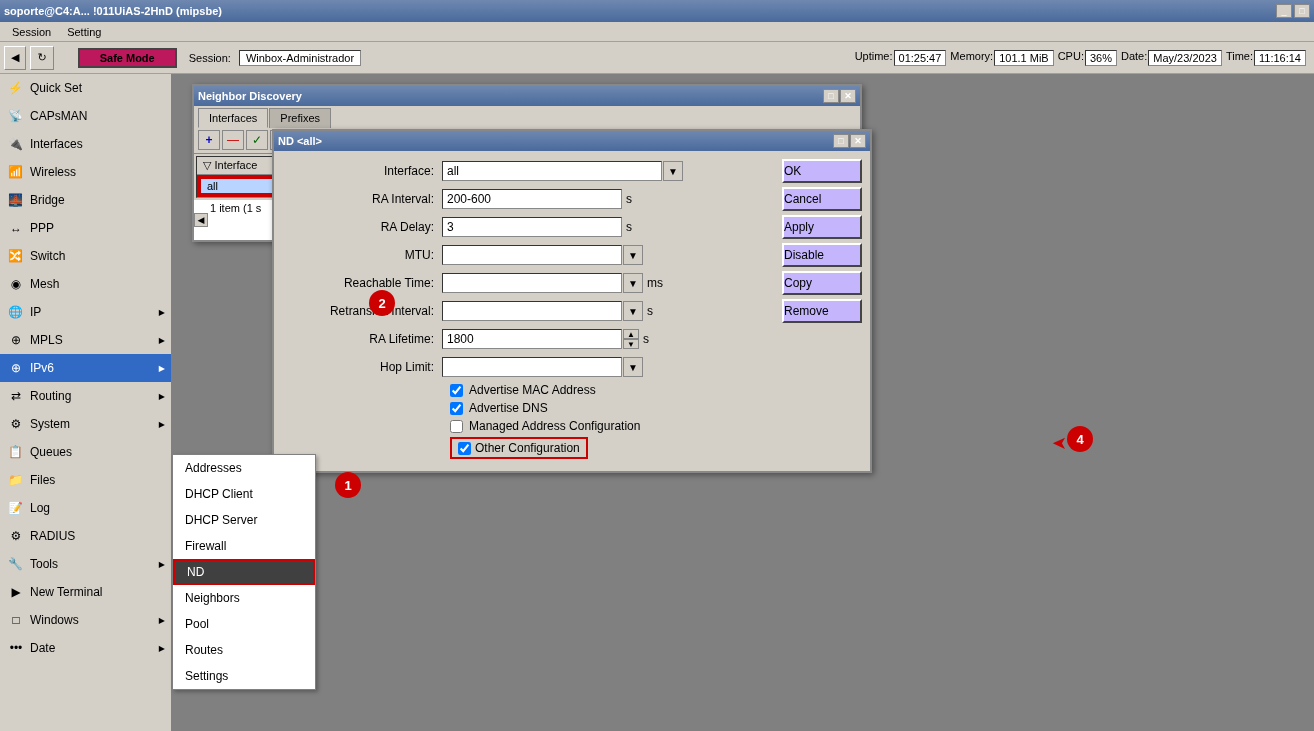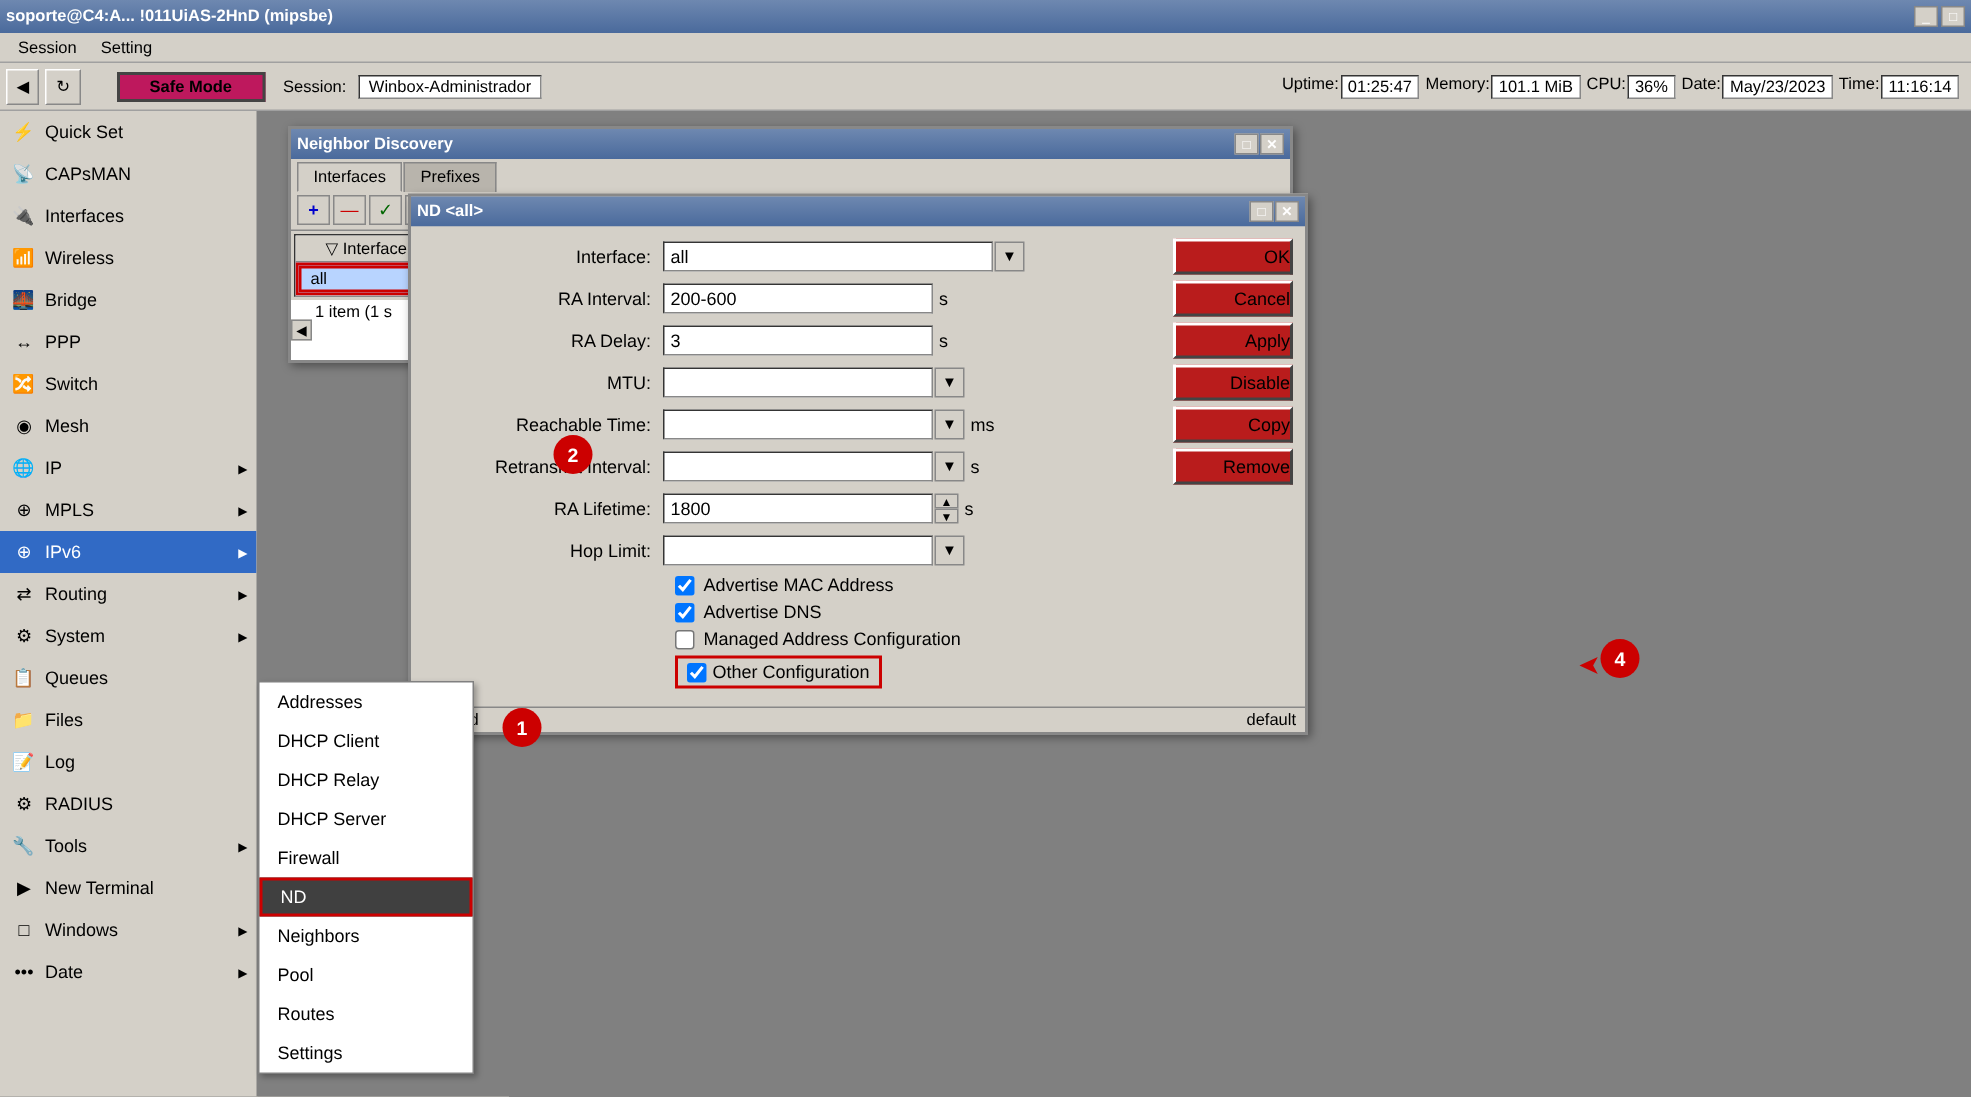--- a/index.html
+++ b/index.html
@@ -269,21 +269,21 @@
       background: #d4d0c8;
       border-bottom: 1px solid #888;
       font-size: 11px;
     }
     .th {
       padding: 2px 6px;
       border-right: 1px solid #888;
       min-width: 80px;
       font-weight: normal;
     }
-    .th.interface-col { min-width: 120px; margin-left: 14px; }
+    .th.interface-col { min-width: 120px; }
     .table-row-data {
       display: flex;
       background: #b8d4ff;
       border-bottom: 1px solid #ccc;
       font-size: 11px;
     }
     .td {
       padding: 2px 6px;
       border-right: 1px solid #ccc;
       min-width: 80px;
@@ -367,29 +367,29 @@
       position: absolute;
       right: 8px;
       top: 8px;
       display: flex;
       flex-direction: column;
       gap: 4px;
       width: 80px;
     }
     .dialog-btn {
       height: 24px;
-      background: #b91c1c;
+      background: #c4b5fd;
       border: 2px solid;
       border-top-color: #fff;
       border-left-color: #fff;
       border-bottom-color: #444;
       border-right-color: #444;
       font-size: 12px;
       cursor: pointer;
-      text-align: right;
+      text-align: left;
     }
 
     
     .annotation {
       position: absolute;
       width: 26px; height: 26px;
       background: #cc0000;
       border-radius: 50%;
       color: white;
       font-size: 13px;
@@ -584,23 +584,20 @@
   </div>
 
   <div class="submenu">
     <div class="submenu-item">
       <span>Addresses</span>
     </div>
     <div class="submenu-item">
       <span>DHCP Client</span>
     </div>
     <div class="submenu-item">
-      <span>DHCP Relay</span>
-    </div>
-    <div class="submenu-item">
       <span>DHCP Server</span>
     </div>
     <div class="submenu-item">
       <span>Firewall</span>
     </div>
     <div class="submenu-item highlighted">
       <span>ND</span>
     </div>
     <div class="submenu-item">
       <span>Neighbors</span>
@@ -760,24 +757,20 @@
 
         <div class="dialog-buttons">
           <button class="dialog-btn">OK</button>
           <button class="dialog-btn">Cancel</button>
           <button class="dialog-btn">Apply</button>
           <button class="dialog-btn">Disable</button>
           <button class="dialog-btn">Copy</button>
           <button class="dialog-btn">Remove</button>
         </div>
 
-        <div class="nd-status">
-          <span>enabled</span>
-          <span style="margin-left: auto;">default</span>
-        </div>
       </div>
     </div>
 
     <div class="annotation" style="left: 163px; top: 398px;">
       <span>1</span>
     </div>
 
     <div class="annotation" style="left: 197px; top: 216px;">
       <span>2</span>
     </div>

